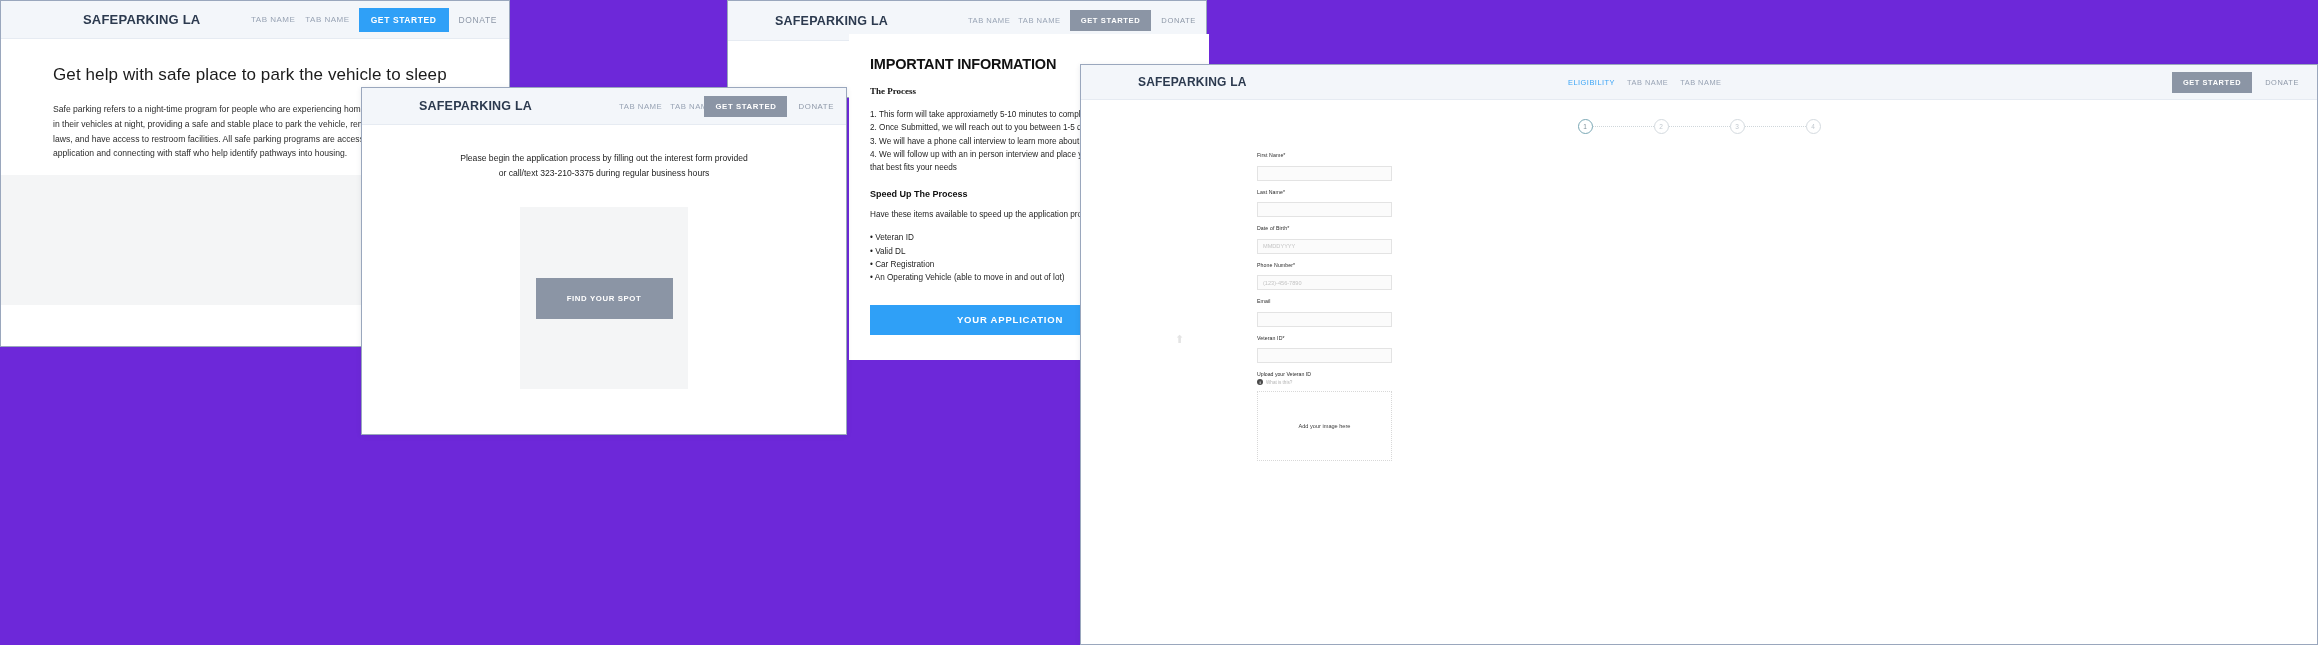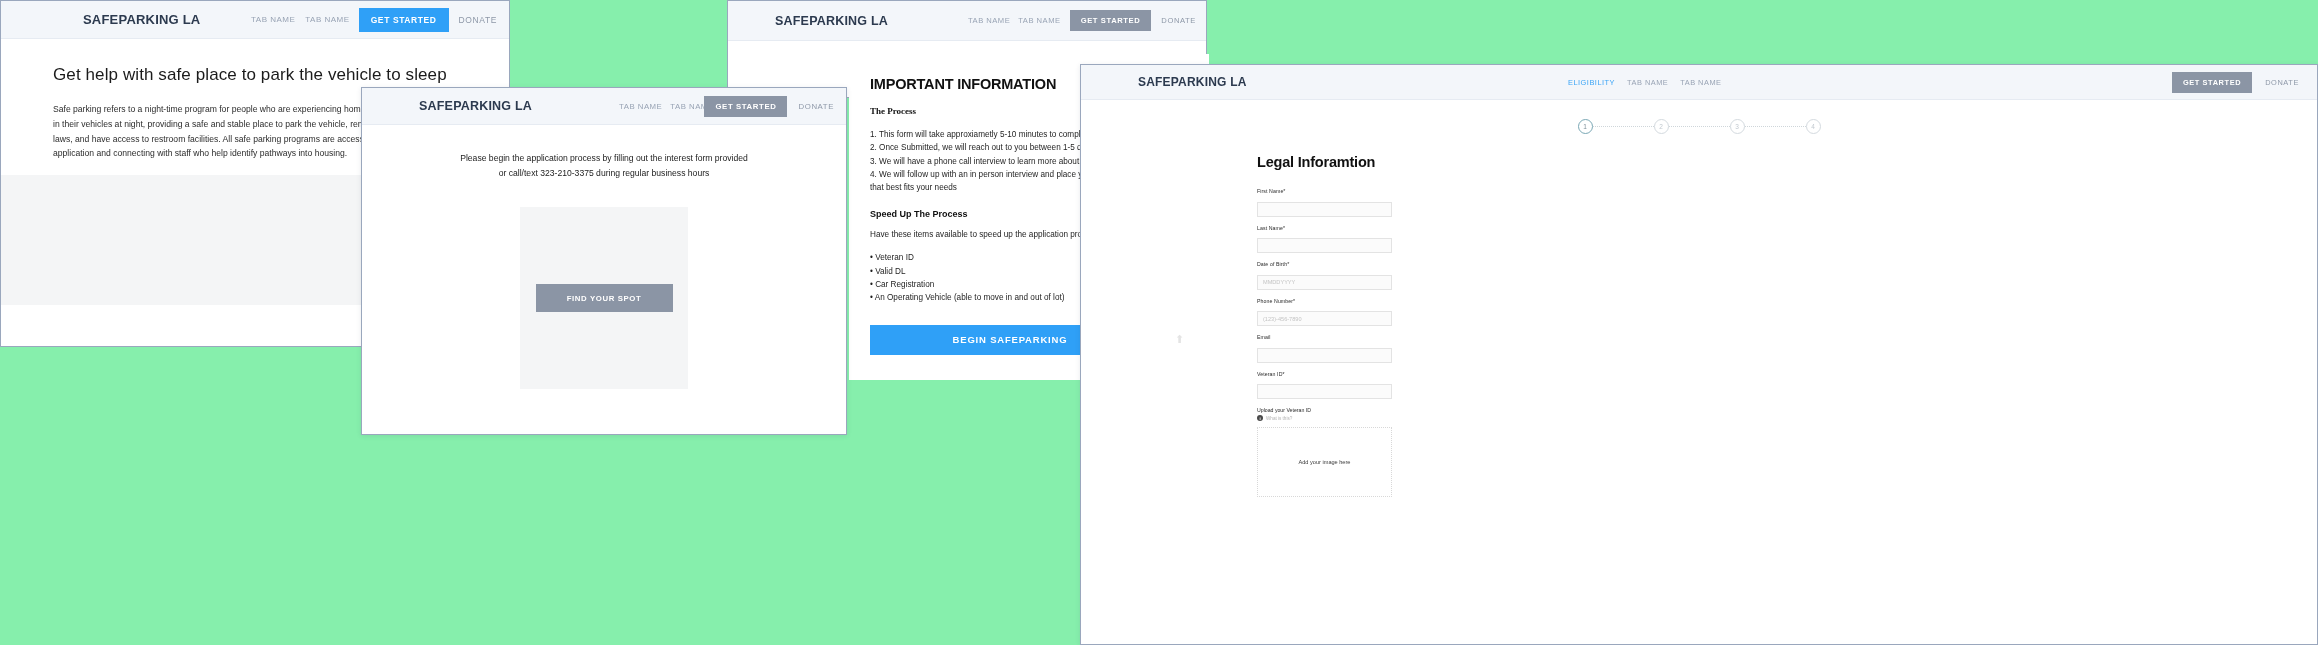--- a/index.html
+++ b/index.html
@@ -3,21 +3,21 @@
 <meta charset="utf-8">
 <title>SafeParking LA — Mockup Board</title>
 <style>
   * { box-sizing: border-box; margin: 0; padding: 0; }
   html, body {
     width: 2318px; height: 645px;
     background: #ffffff;
     font-family: "Liberation Sans", sans-serif;
     overflow: hidden;
   }
-  #board { position: relative; width: 2318px; height: 645px; background:#86efac; }
+  #board { position: relative; width: 2318px; height: 645px; background:#6d28d9; }
 
   
   .frame {
     position: absolute;
     background: #ffffff;
     border: 1.5px solid #9aa7bd;
     overflow: hidden;
   }
   .navbar {
     height: 42px;
@@ -87,21 +87,21 @@
   #panel-info .navbar { height: 40px; }
   #panel-info .brand { font-size: 12.5px; margin-left: 47px; }
   #panel-info .navtabs { position:absolute; left: 240px; gap: 8px; }
   #panel-info .navtab { font-size: 7.6px; }
   #panel-info .navright { position: absolute; right: 10px; gap: 10px; }
   #panel-info .btn { font-size: 7.6px; padding: 6px 11px; }
   #panel-info .donate { font-size: 7.6px; }
 
   
   #panel-important {
-    left: 849px; top: 54px; width: 360px; height: 326px;
+    left: 849px; top: 34px; width: 360px; height: 326px;
     border: none; background: #fff;
   }
   .imp-body { padding: 22px 21px 0 21px; }
   .imp-title {
     font-size: 14.5px; font-weight: bold; color: #111;
     letter-spacing: -.2px; margin-bottom: 14px;
   }
   .imp-sub {
     font-size: 9px; font-weight: bold; color: #111; margin-bottom: 12px; font-family: Liberation Serif, serif;
   }
@@ -137,21 +137,21 @@
   }
   .connect-p { font-size: 8.6px; color: #222; line-height: 1.75; }
   .card-row {
     display: flex; justify-content: center; gap: 22px; margin-top: 26px;
   }
   .card {
     width: 168px; height: 182px; background: #f4f5f6;
     display: flex; align-items: center; justify-content: center;
   }
   .card .btn {
-    width: 137px; height: 28px; font-size: 8.4px; letter-spacing: .6px;
+    width: 137px; height: 41px; font-size: 8.4px; letter-spacing: .6px;
     display:flex; align-items:center; justify-content:center;
   }
 
   
   #panel-legal {
     left: 1080px; top: 64px; width: 1238px; height: 581px;
     box-shadow: 0 1px 5px rgba(40,55,80,.10);
   }
   #panel-legal .navbar { height: 35px; }
   #panel-legal .brand { font-size: 12px; margin-left: 57px; }
@@ -263,21 +263,21 @@
         <li>that best fits your needs</li>
       </ul>
       <div class="imp-sub2">Speed Up The Process</div>
       <div class="imp-note">Have these items available to speed up the application process</div>
       <ul class="imp-bullets">
         <li>• Veteran ID</li>
         <li>• Valid DL</li>
         <li>• Car Registration</li>
         <li>• An Operating Vehicle (able to move in and out of lot)</li>
       </ul>
-      <button class="btn btn-blue" id="begin-app-btn">BEGIN SAFEPARKING</button>
+      <button class="btn btn-blue" id="begin-app-btn">YOUR APPLICATION</button>
     </div>
   </div>
 
   <div class="frame" id="panel-connect">
     <div class="navbar">
       <div class="brand">SAFEPARKING LA</div>
       <div class="navtabs">
         <span class="navtab">TAB NAME</span>
         <span class="navtab">TAB NAME</span>
       </div>
@@ -314,21 +314,20 @@
     <div class="stepper">
       <div class="step active">1</div>
       <div class="step-line"></div>
       <div class="step">2</div>
       <div class="step-line"></div>
       <div class="step">3</div>
       <div class="step-line"></div>
       <div class="step">4</div>
     </div>
 
-    <div class="legal-h1">Legal Inforamtion</div>
 
     <div class="form-col">
       <div class="field">
         <label>First Name*</label>
         <input type="text" placeholder="" style="">
       </div>
       <div class="field">
         <label>Last Name*</label>
         <input type="text" placeholder="" style="">
       </div>

